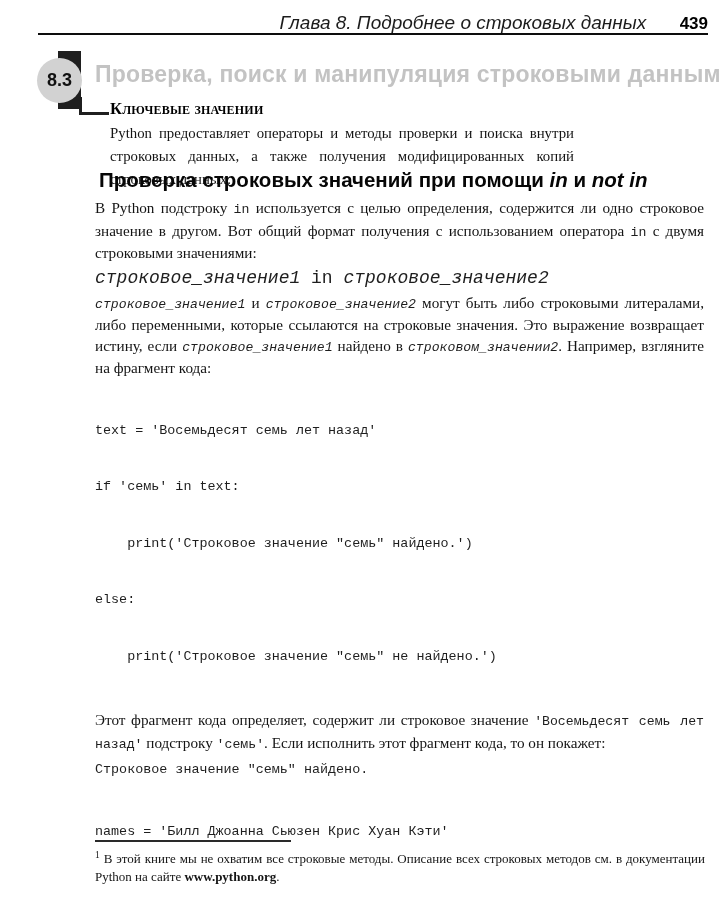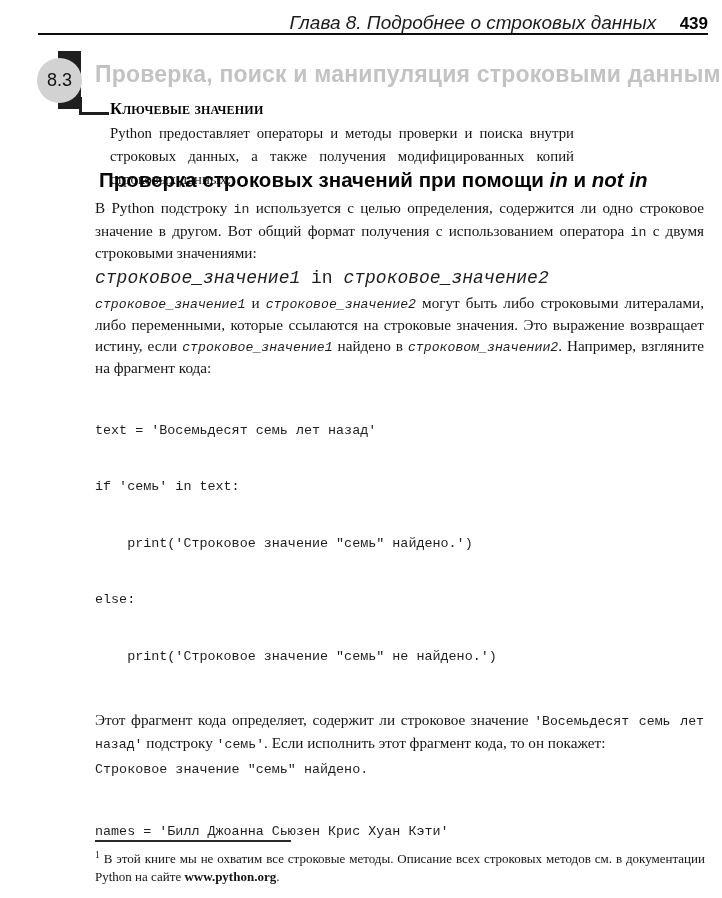--- a/index.html
+++ b/index.html
@@ -15,37 +15,37 @@
 
   
   .running-head {
     position: absolute;
     top: 12px; left: 38px; right: 14px;
     text-align: right;
     font-family: "Liberation Sans", sans-serif;
     white-space: nowrap;
   }
   .rh-chapter { font-style: italic; font-size: 19px; color: #1c1c1c; }
-  .rh-page { font-weight: bold; font-size: 17px; margin-left: 19px; color: #000; }
+  .rh-page { font-weight: bold; font-size: 17px; margin-left: 29px; color: #000; }
   .header-rule {
     position: absolute;
     top: 33px; left: 38px; right: 14px;
     height: 2.2px; background: #0d0d0d;
   }
 
   
   .badge { position: absolute; left: 40px; top: 51px; width: 80px; height: 70px; }
   .badge-frame { position: absolute; left: 18px; top: 0; width: 23px; height: 58px; background: #1f1f1f; }
   .badge-circle {
     position: absolute; left: -3px; top: 7px;
     width: 45px; height: 45px; border-radius: 50%;
     background: #d2d2d2;
     display: flex; align-items: center; justify-content: center;
     font-family: "Liberation Sans", sans-serif;
-    font-weight: normal; font-size: 18px; color: #111;
+    font-weight: bold; font-size: 18px; color: #111;
   }
   .badge-connector {
     position: absolute; left: 39px; top: 46px;
     width: 27px; height: 15px;
     border-left: 3px solid #1f1f1f;
     border-bottom: 3px solid #1f1f1f;
   }
   .section-title {
     position: absolute; left: 95px; top: 61px;
     font-family: "Liberation Sans", sans-serif;

